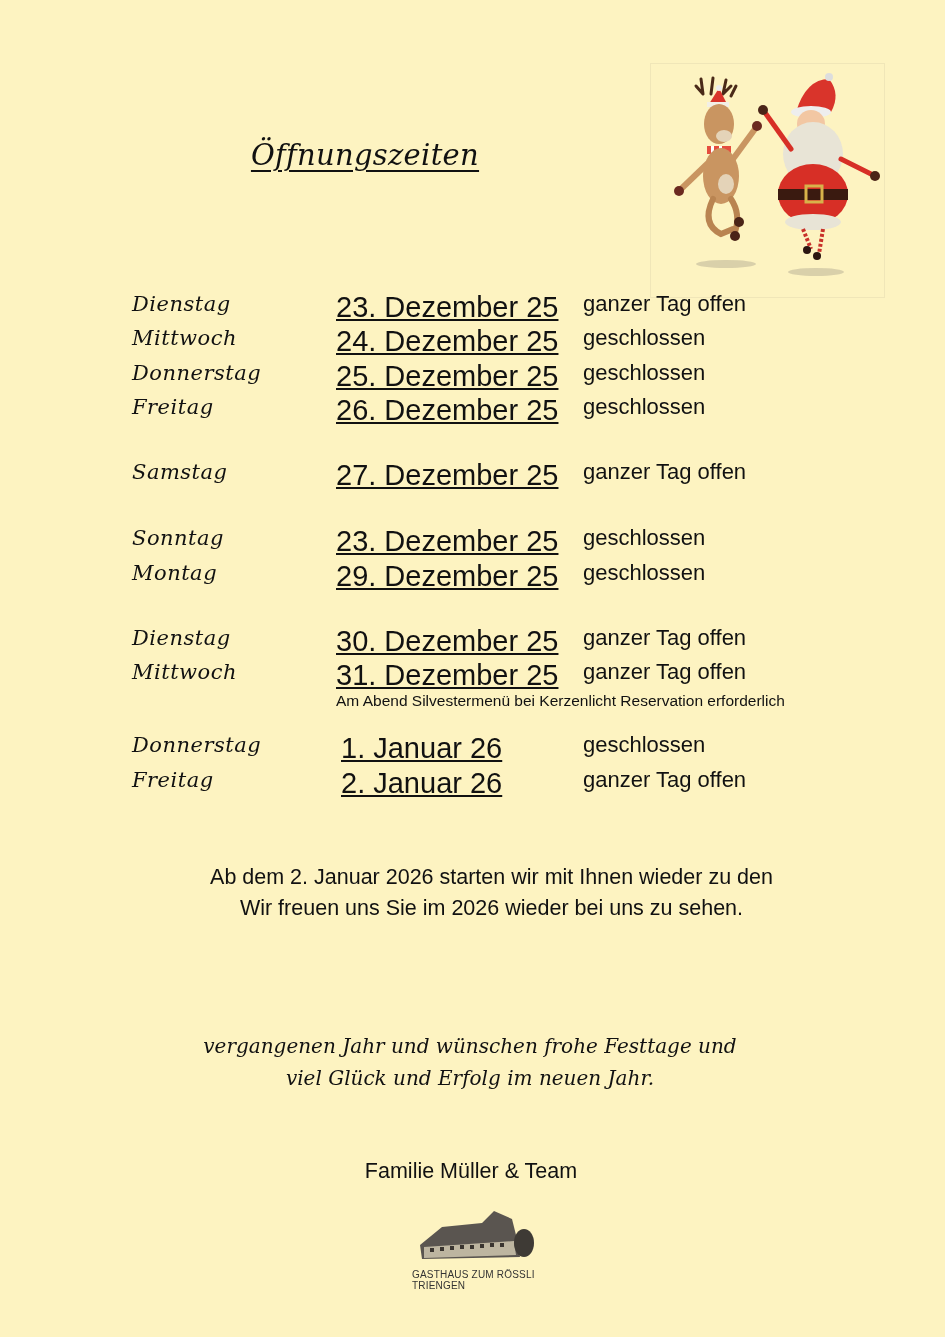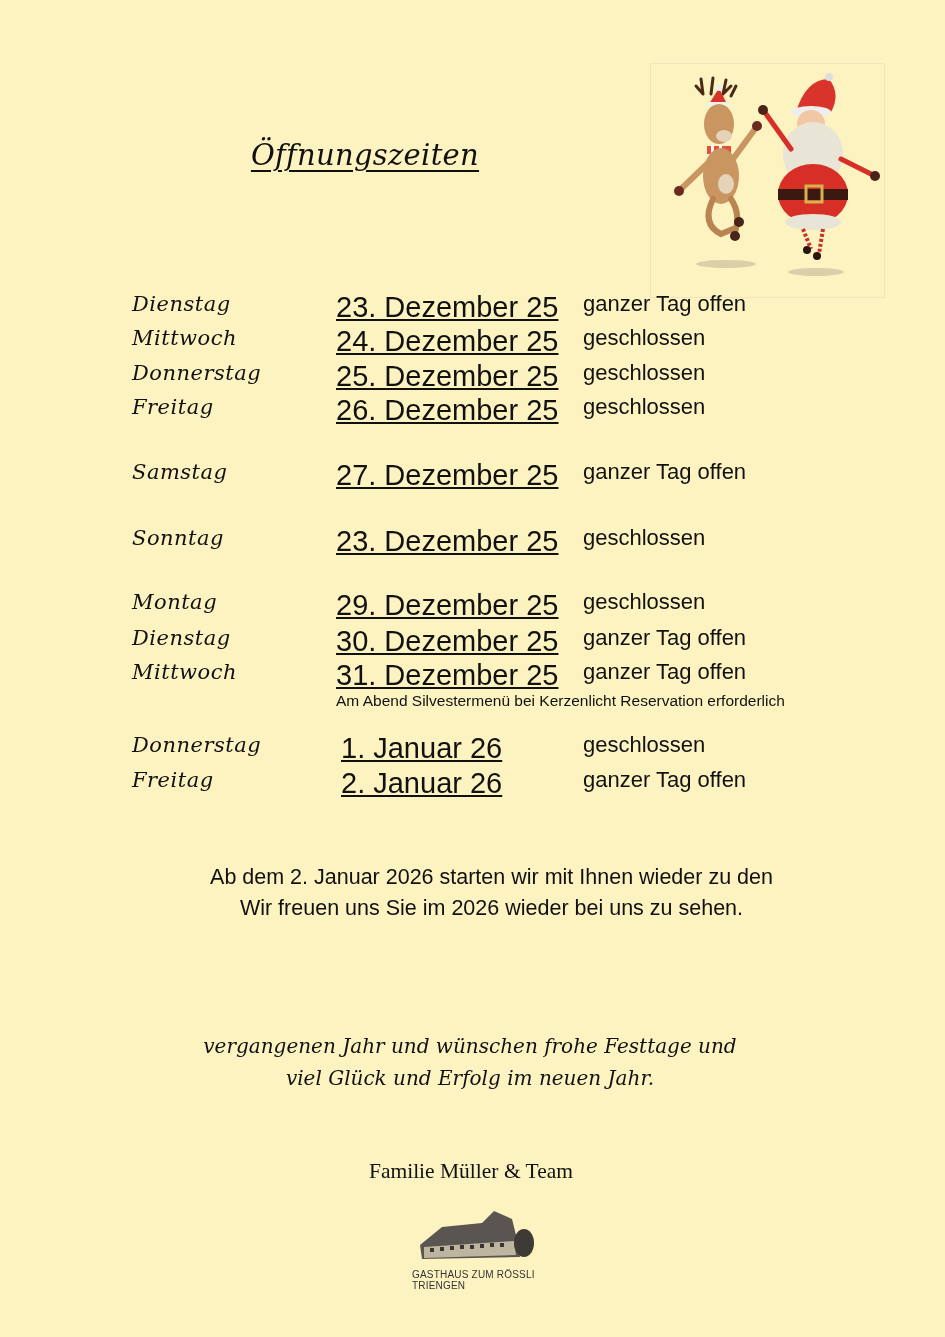--- a/index.html
+++ b/index.html
@@ -16,21 +16,21 @@
 
   .row { position: absolute; left: 0; width: 945px; height: 30px; }
   .row .day { position: absolute; left: 132px; font-size: 21px; top: 2px; letter-spacing: 0.5px; }
   .row .date { position: absolute; left: 336px; font-size: 29px; top: 1px; text-decoration: underline; }
   .row .date.jan { left: 341px; }
   .row .status { position: absolute; left: 583px; font-size: 22px; top: 1px; }
   .note { position: absolute; left: 336px; top: 692px; font-size: 15.5px; }
 
   .resume { position: absolute; left: 0; top: 862px; width: 940px; text-align: center; font-size: 21.5px; line-height: 31px; padding-left: 43px; }
   .thanks { position: absolute; left: 0; top: 1030px; width: 940px; text-align: center; font-size: 20px; line-height: 32px; }
-  .signature { position: absolute; left: 0; top: 1159px; width: 942px; text-align: center; font-size: 21.5px; font-family: Liberation Serif, serif; }
+  .signature { position: absolute; left: 0; top: 1159px; width: 942px; text-align: center; font-size: 21.5px; }
 
   .logo { position: absolute; left: 412px; top: 1205px; width: 125px; height: 92px; }
   .logo-text { position: absolute; left: 0; width: 125px; text-align: left; font-family: Liberation Sans, sans-serif; font-size: 10px; color: #333; letter-spacing: 0.2px; }
 </style>
 </head>
 <body>
 
 <div class="title-block">
   <div><span class="title-line hand">Öffnungszeiten</span></div>
 </div>
@@ -108,21 +108,21 @@
   <div class="row" style="top:458px;">
     <span class="day hand">Samstag</span>
     <span class="date sans">27. Dezember 25</span>
     <span class="status sans">ganzer Tag offen</span>
   </div>
   <div class="row" style="top:524px;">
     <span class="day hand">Sonntag</span>
     <span class="date sans">23. Dezember 25</span>
     <span class="status sans">geschlossen</span>
   </div>
-  <div class="row" style="top:588px;padding-left:8px;">
+  <div class="row" style="top:559px;padding-left:8px;">
     <span class="day hand">Montag</span>
     <span class="date sans">29. Dezember 25</span>
     <span class="status sans">geschlossen</span>
   </div>
   <div class="row" style="top:624px;">
     <span class="day hand">Dienstag</span>
     <span class="date sans">30. Dezember 25</span>
     <span class="status sans">ganzer Tag offen</span>
   </div>
   <div class="row" style="top:658px;">

